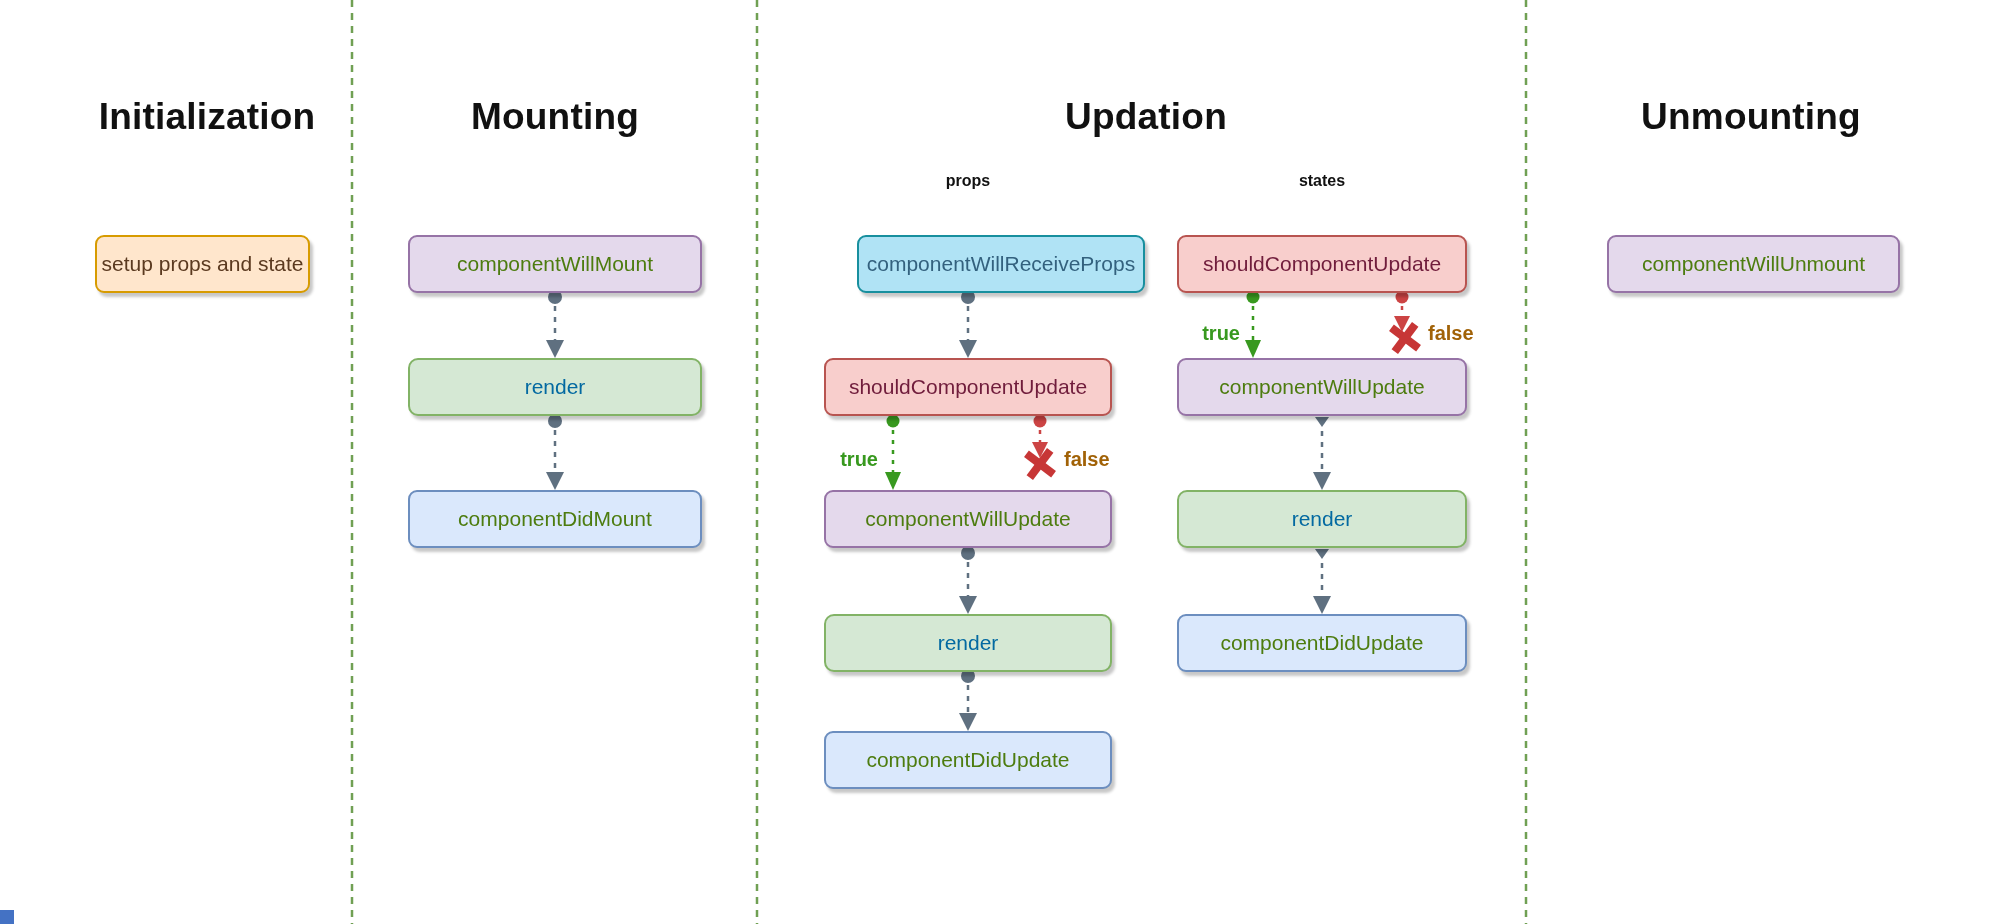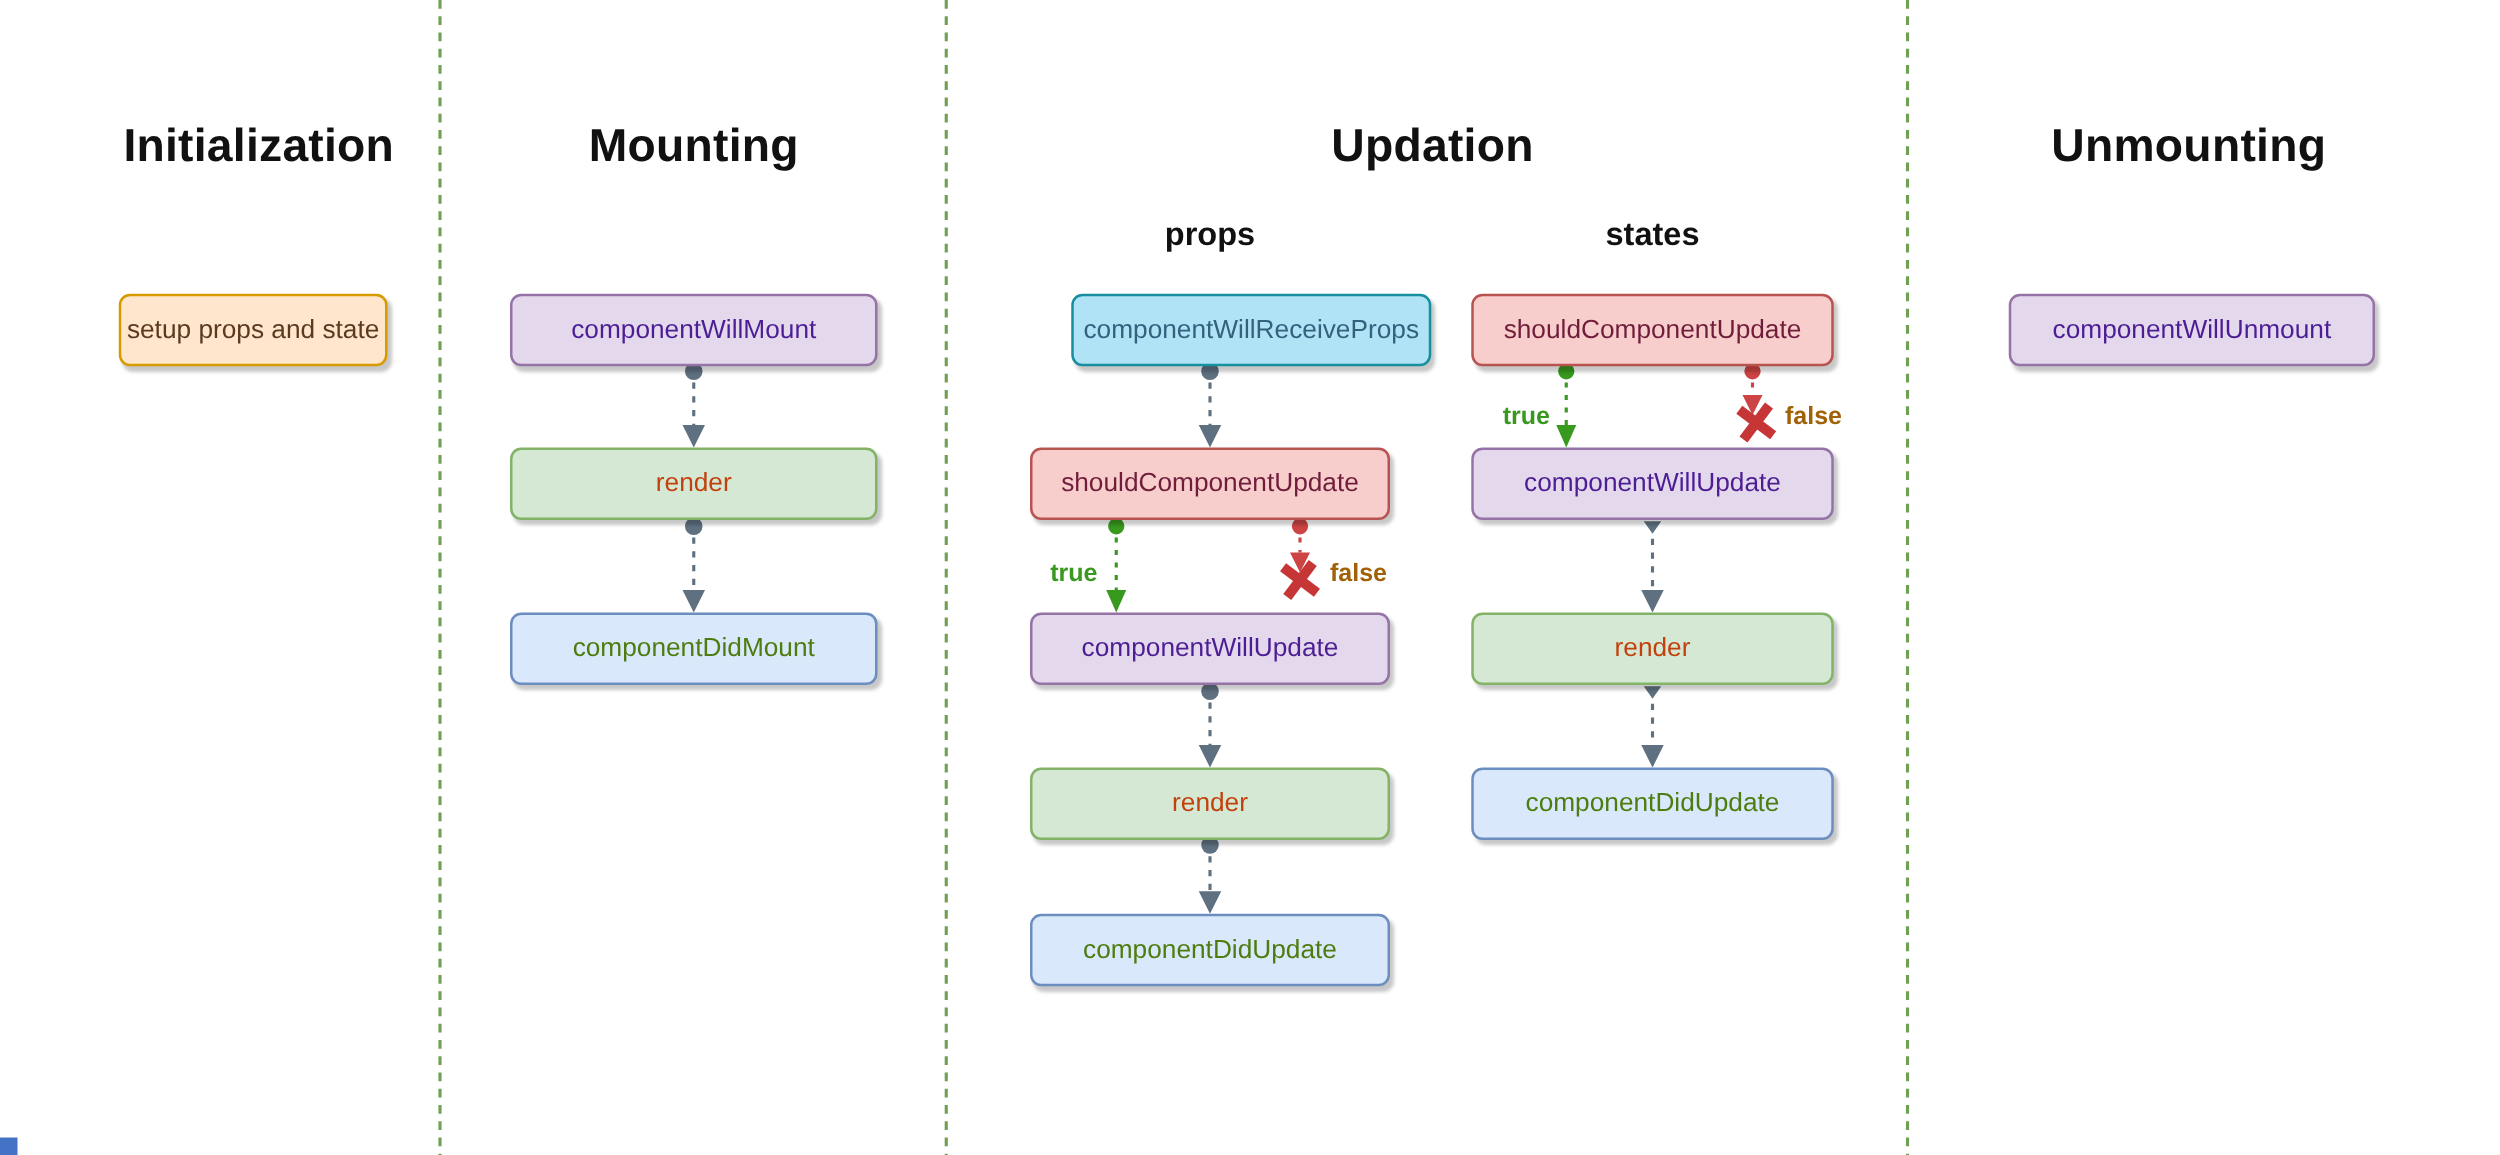--- a/index.html
+++ b/index.html
@@ -22,41 +22,41 @@
     text-align: center;
     font-size: 37px;
     font-weight: 700;
     color: #111111;
     letter-spacing: 0.2px;
   }
   .subcol-title {
     position: absolute;
     width: 400px;
     text-align: center;
-    font-size: 26px;
+    font-size: 16px;
     font-weight: 700;
     color: #111111;
   }
   .node {
     position: absolute;
     height: 58px;
     border: 2px solid;
     border-radius: 9px;
     display: flex;
     align-items: center;
     justify-content: center;
     font-size: 21px;
     font-weight: 400;
     box-shadow: 3px 4px 3px rgba(0,0,0,0.22);
     box-sizing: border-box;
     white-space: nowrap;
   }
   .node.orange { background: #ffe6cc; border-color: #d79b00; color: #5b3a20; }
-  .node.purple { background: #e4d9ec; border-color: #9673a6; color: #4c1d95; }
-  .node.green  { background: #d5e8d4; border-color: #82b366; color: #c2410c; }
+  .node.purple { background: #e4d9ec; border-color: #9673a6; color: #4d7c0f; }
+  .node.green  { background: #d5e8d4; border-color: #82b366; color: #0369a1; border-radius: 10px; }
   .node.blue   { background: #dae8fc; border-color: #6c8ebf; color: #4d7c0f; }
   .node.cyan   { background: #b0e3f5; border-color: #178f9e; color: #33617e; }
   .node.red    { background: #f8cecc; border-color: #b85450; color: #701d3c; }
   .branch-label {
     position: absolute;
     font-size: 20px;
     font-weight: 700;
     white-space: nowrap;
   }
   .branch-label.true-label  { color: #38991f; }

